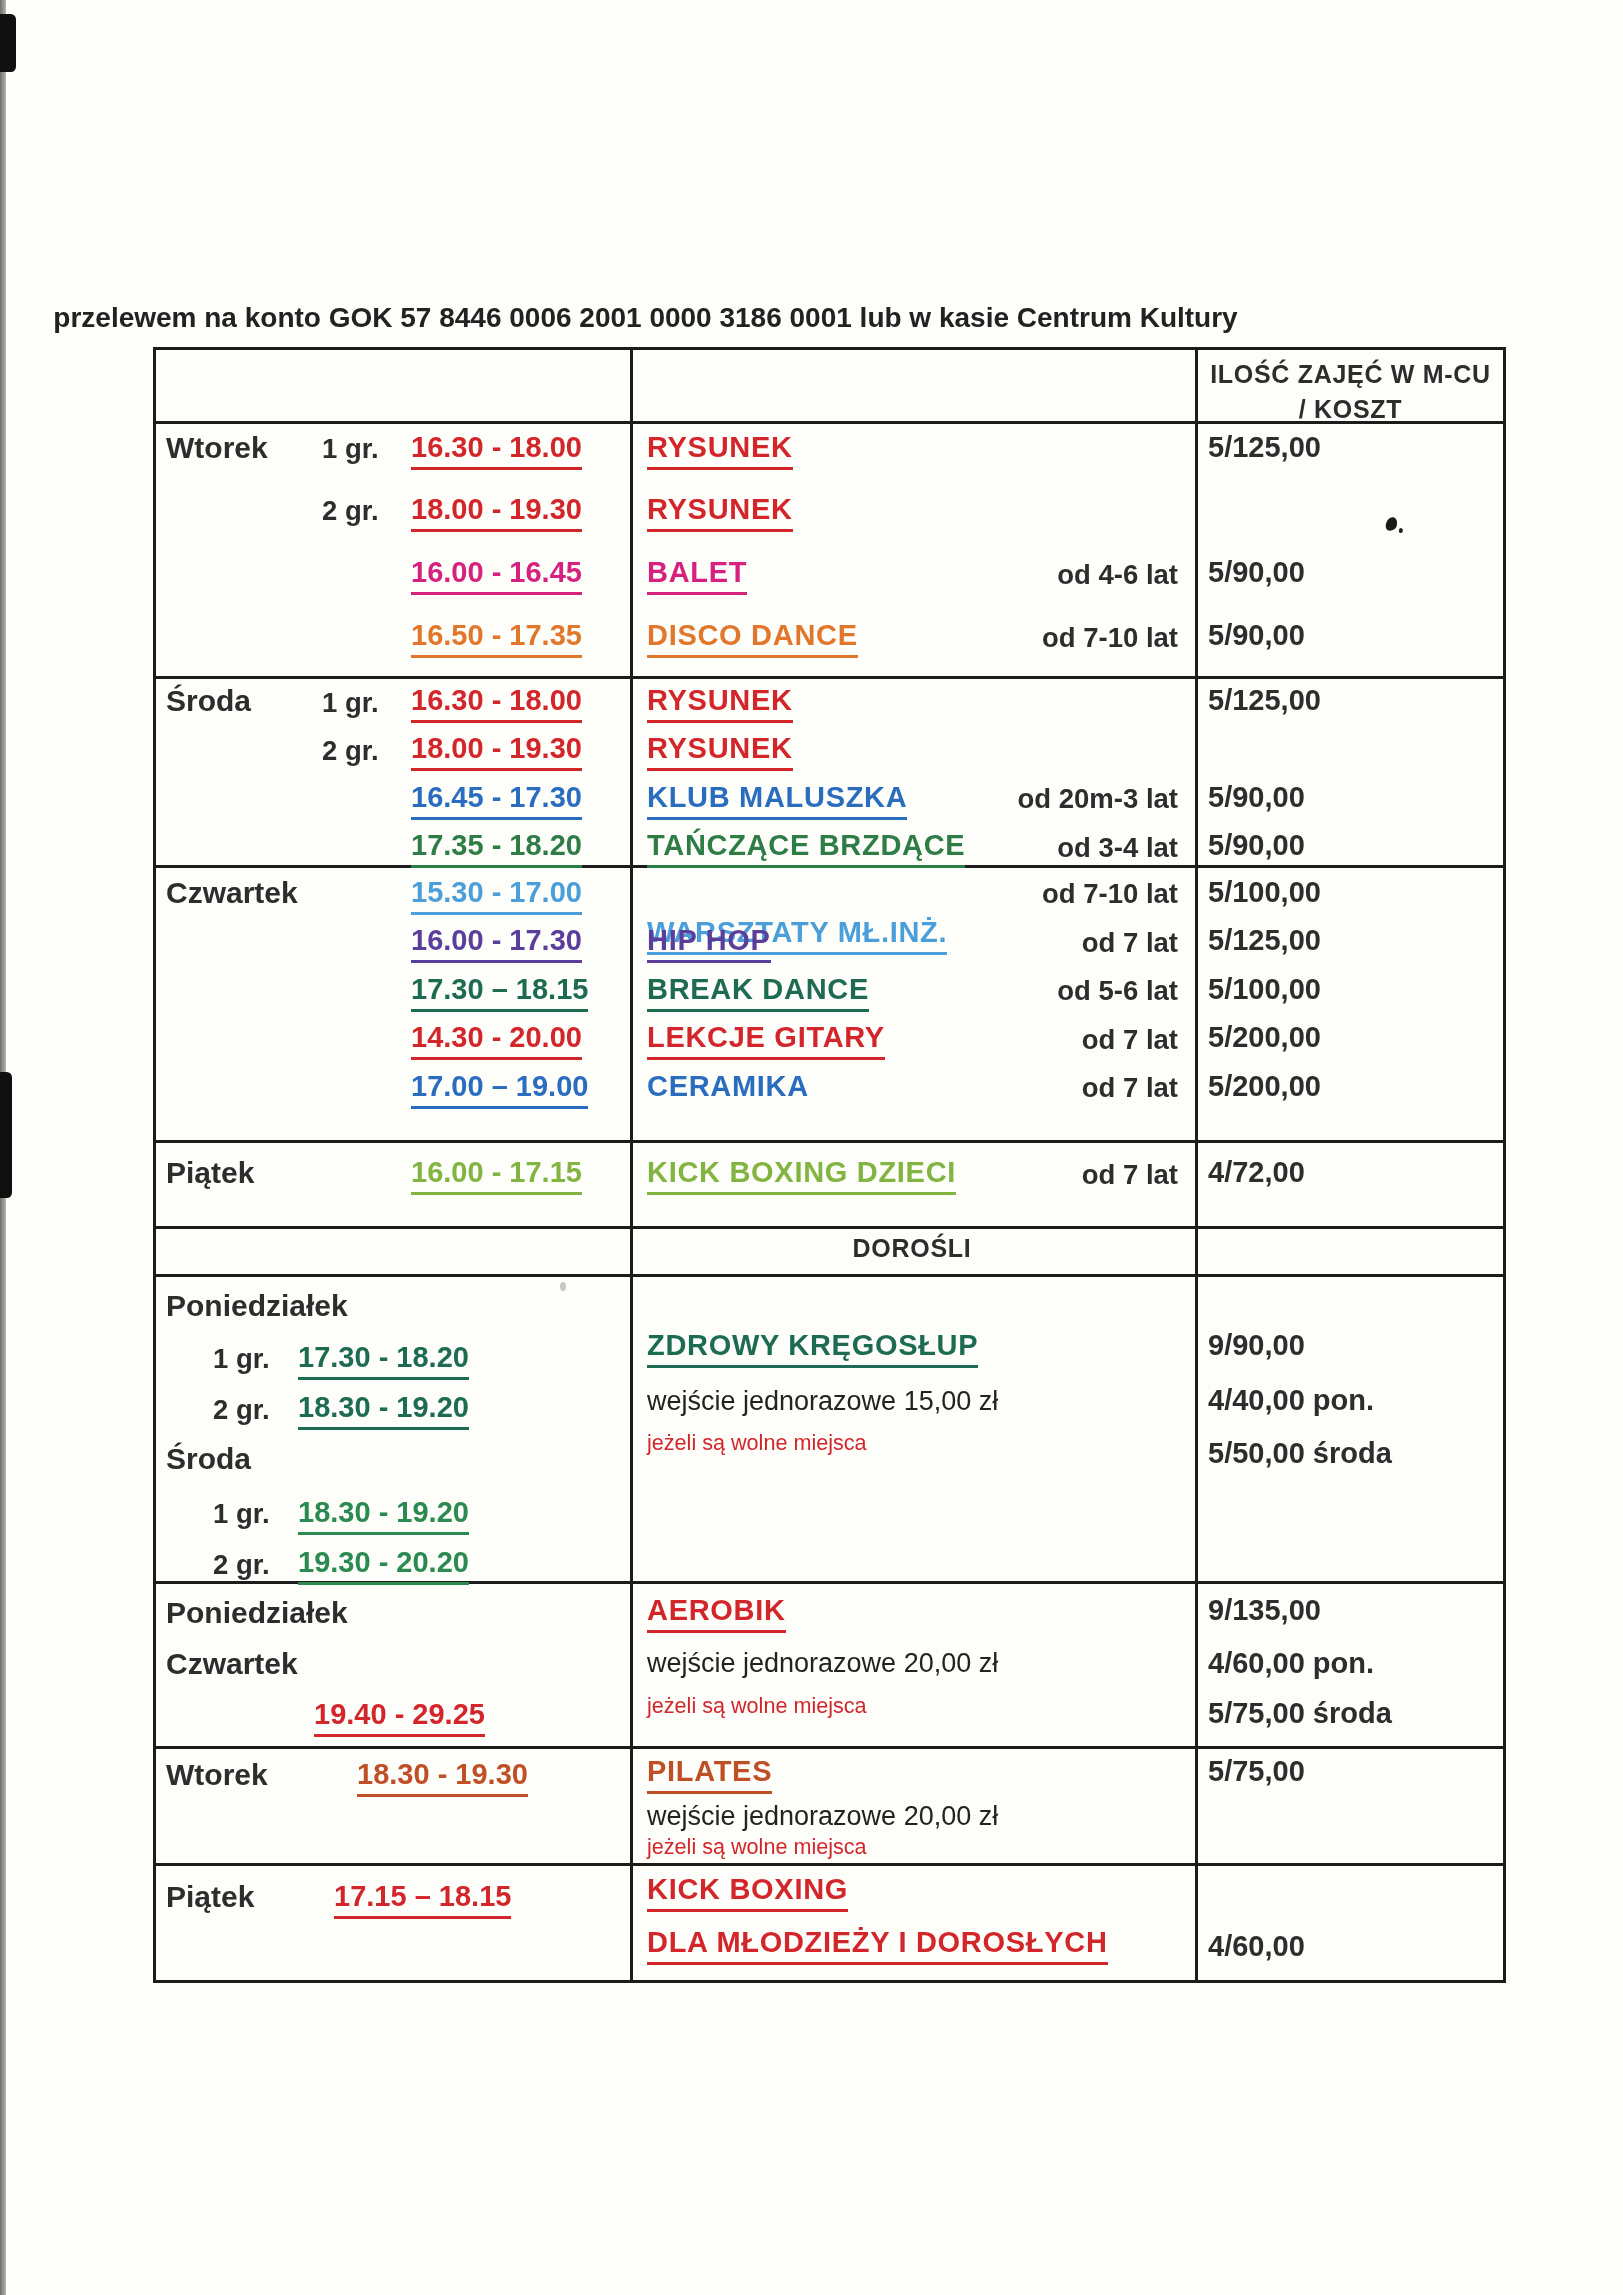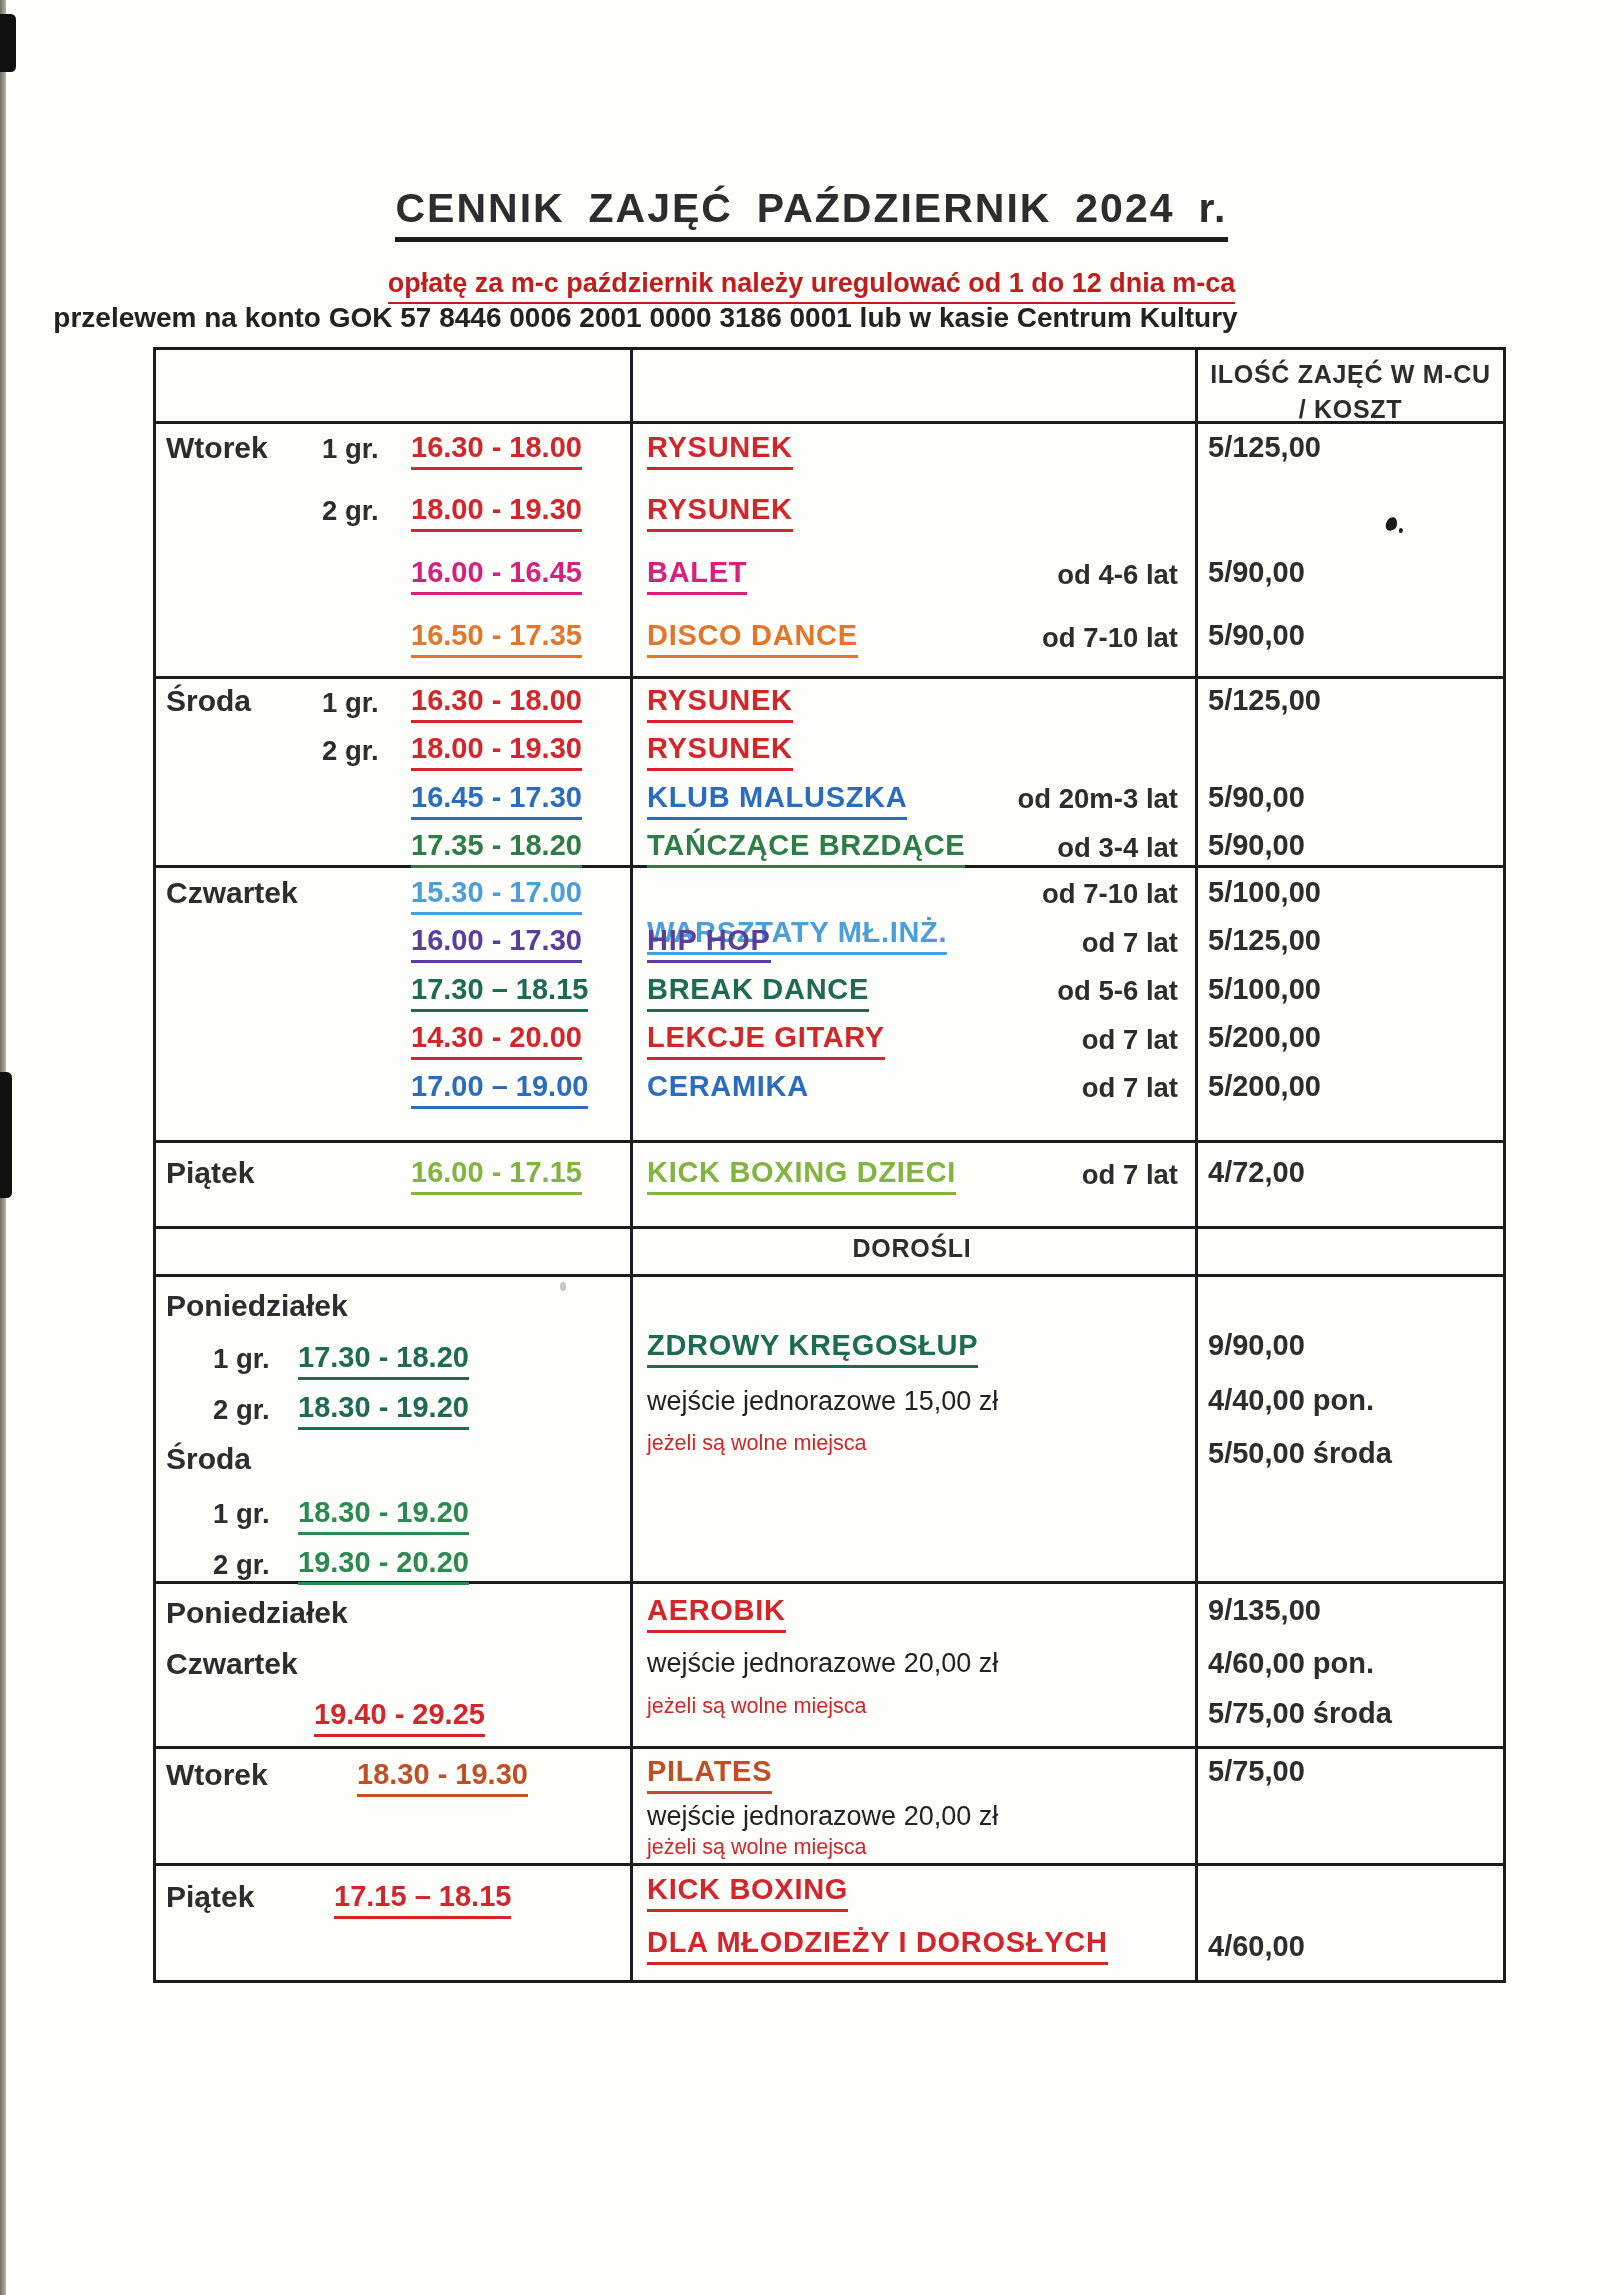--- a/index.html
+++ b/index.html
@@ -52,26 +52,20 @@
 </head>
 <body>
 
 <div class="sheet">
 
   <div class="edgestrip"></div>
   <div class="blob" style="left:0;top:14.4px;width:15.7px;height:58px;"></div>
   <div class="blob" style="left:0;top:1072px;width:11.8px;height:126px;"></div>
   <div class="speck" style="left:560px;top:1282px;width:5.9px;height:8.5px;"></div>
 
-  <div class="abs ctr" style="left:0;top:185px;width:1623px;">
-    <span class="title">CENNIK ZAJĘĆ PAŹDZIERNIK 2024 r.</span>
-  </div>
-  <div class="abs ctr" style="left:0;top:268px;width:1623px;">
-    <span class="subtitle">opłatę za m-c październik należy uregulować od 1 do 12 dnia m-ca</span>
-  </div>
   <div class="abs ctr payline" style="left:0;top:302px;width:1291px;">przelewem na konto GOK 57 8446 0006 2001 0000 3186 0001 lub w kasie Centrum Kultury</div>
 
   <div class="tborder"></div>
   <div class="vline" style="left:630px;"></div>
   <div class="vline" style="left:1195px;"></div>
   <div class="hline" style="top:421px;"></div>
   <div class="hline" style="top:676px;"></div>
   <div class="hline" style="top:865px;"></div>
   <div class="hline" style="top:1140px;"></div>
   <div class="hline" style="top:1226px;"></div>

